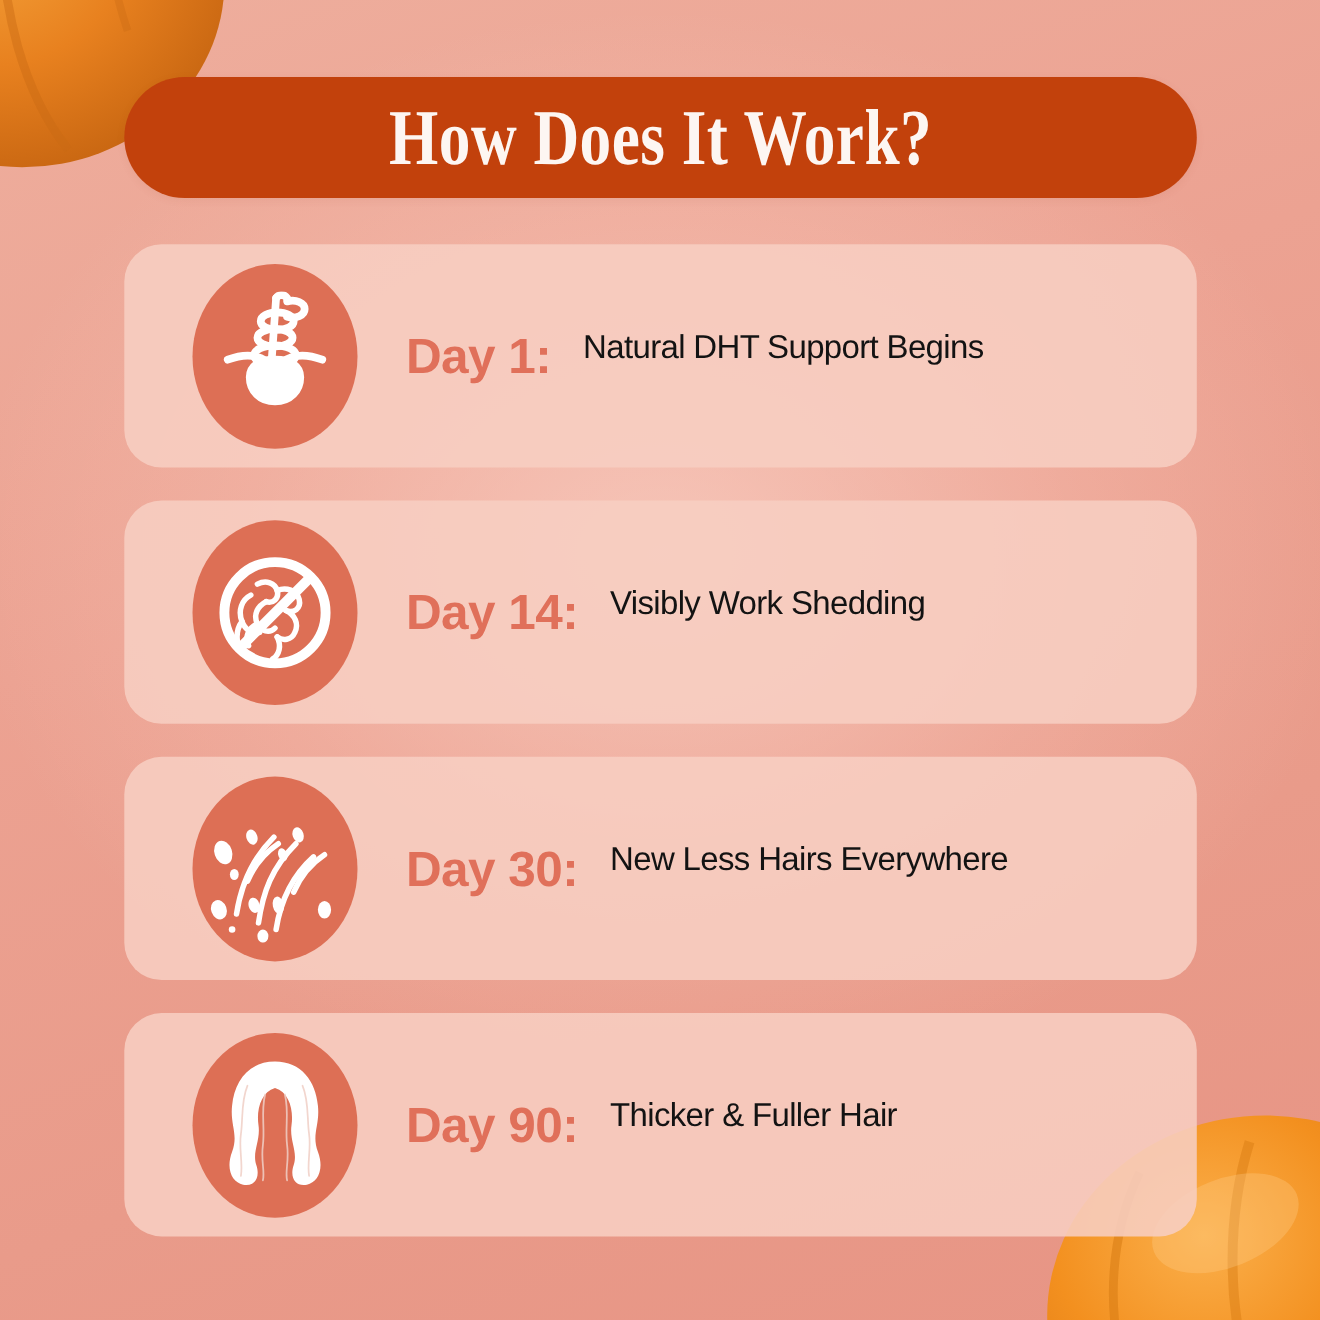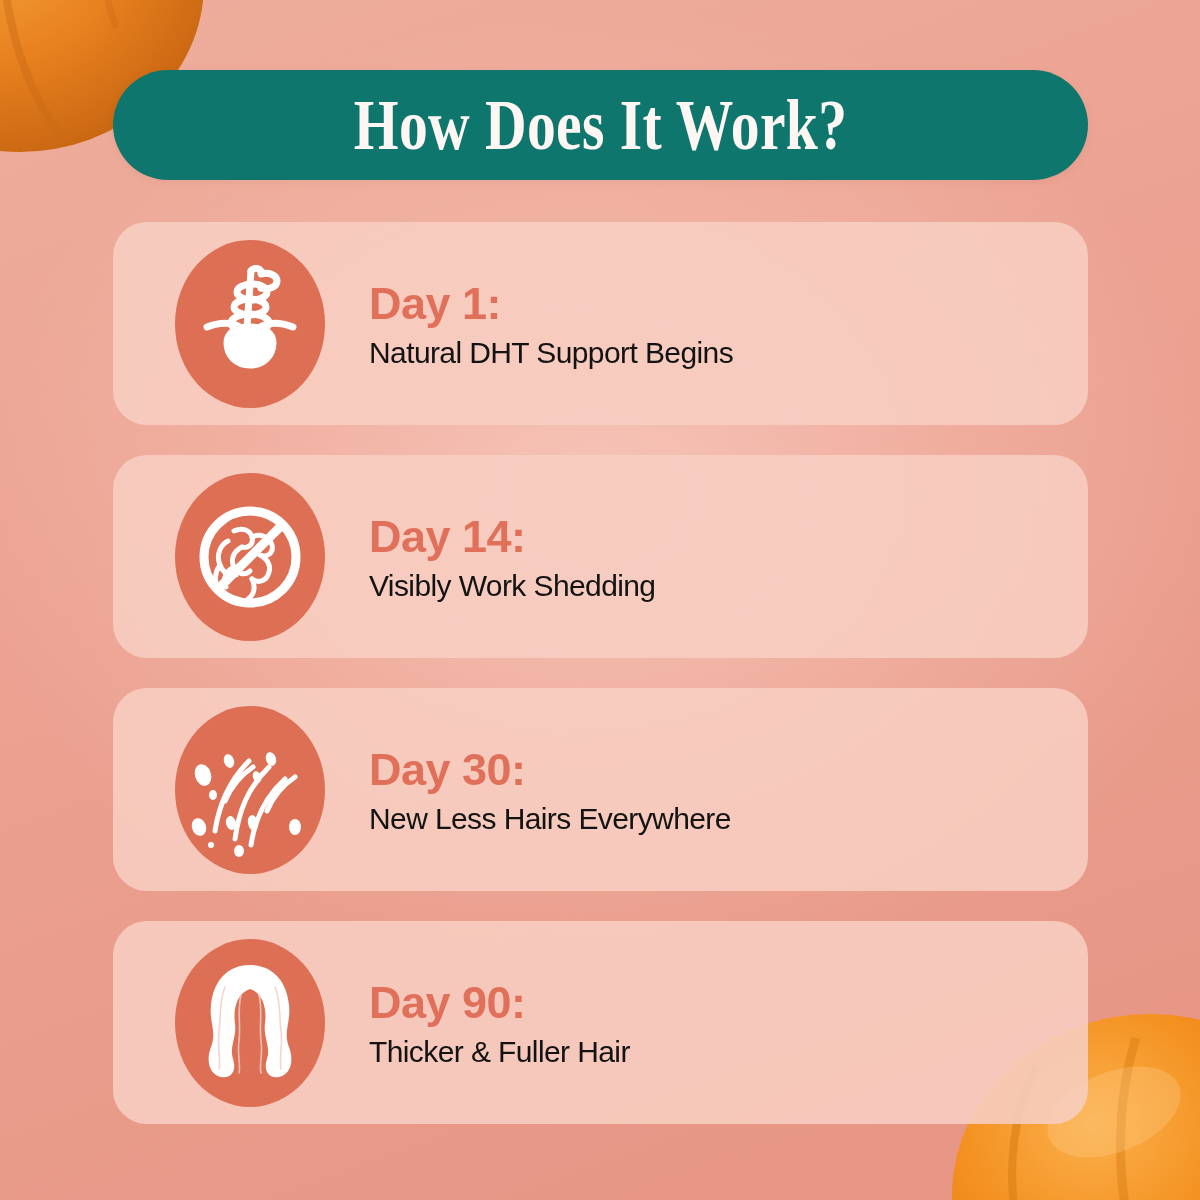--- a/index.html
+++ b/index.html
@@ -25,21 +25,21 @@
   #pumpkin-topleft { left:-152px; top:-168px; width:360px; height:330px; }
   #pumpkin-bottomright { right:-128px; bottom:-150px; width:400px; height:370px; }
 
   
   #content { position:absolute; inset:0; }
 
   #title-banner {
     position:absolute;
     left:113px; top:70px;
     width:975px; height:110px;
-    background:#0f766e;
+    background:#c2410c;
     border-radius:55px;
     display:flex; align-items:center; justify-content:center;
     box-shadow: 0 2px 8px rgba(150,60,40,0.08);
   }
   #title-banner .title-text {
     font-family:"Liberation Serif", serif;
     font-size:72px;
     font-weight:700;
     color:#fdf6f2;
     letter-spacing:0.5px;
@@ -67,21 +67,21 @@
   .icon-badge {
     flex:0 0 auto;
     margin-left:62px;
     width:150px; height:168px;
     border-radius:50%;
     background:#dd6f55;
     display:flex; align-items:center; justify-content:center;
   }
   .icon-badge svg { display:block; }
 
-  .card-text { margin-left:44px; display:flex; flex-direction:column; justify-content:center; }
+  .card-text { margin-left:44px; display:flex; flex-direction:row; justify-content:center;gap:29px; }
   .day-label {
     font-size:45px;
     font-weight:700;
     color:#e0705a;
     letter-spacing:-0.5px;
     line-height:1.28;
   }
   .card-desc {
     font-size:30px;
     font-weight:500;

